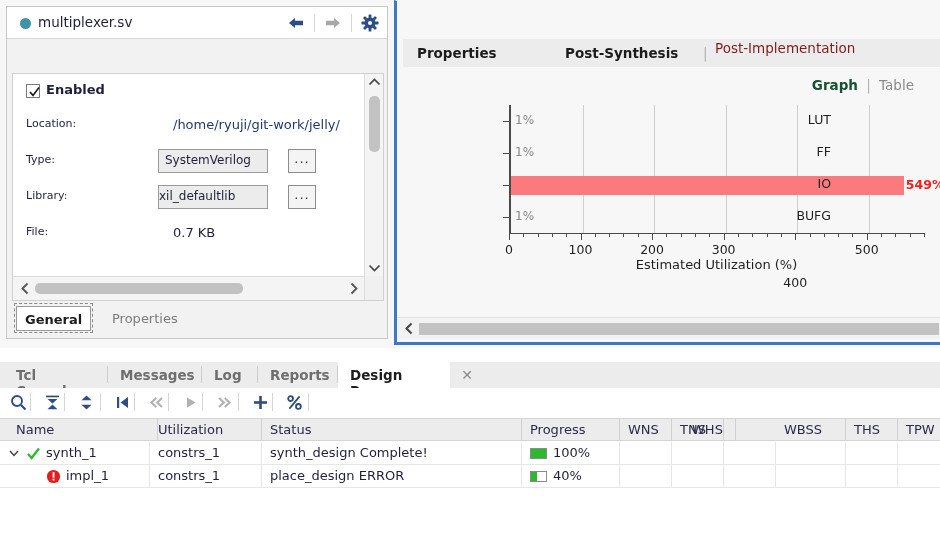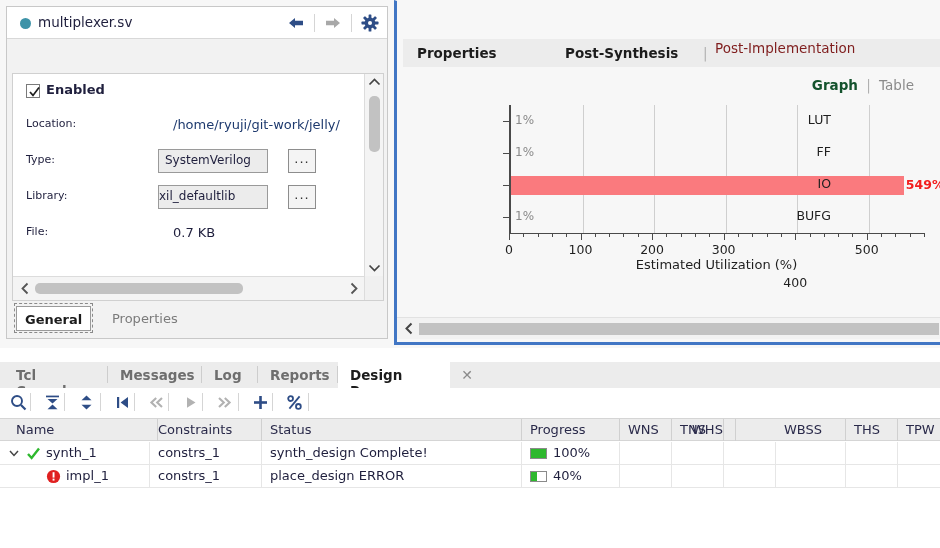--- a/index.html
+++ b/index.html
@@ -446,21 +446,21 @@
             <circle cx="12.4" cy="12.4" r="2.4" fill="none" stroke="#2e4d86" stroke-width="1.8"></circle>
             <path d="M13.6 2.4 L3.4 14.6" stroke="#2e4d86" stroke-width="1.8"></path>
           </svg>
         </div>
         <div class="tbsep" style="left: 308px;"></div>
       </div>
 
     <div id="runs-table">
       <div id="thead">
           <div class="th" style="left: 8px; width: 150px;"><span>Name</span><div class="cdiv"></div></div>
-          <div class="th" style="left: 150px; width: 112px;"><span>Constraints</span><div class="cdiv"></div></div>
+          <div class="th" style="left: 150px; width: 112px;"><span>Utilization</span><div class="cdiv"></div></div>
           <div class="th" style="left: 262px; width: 260px;"><span>Status</span><div class="cdiv"></div></div>
           <div class="th" style="left: 522px; width: 98px;"><span>Progress</span><div class="cdiv"></div></div>
           <div class="th" style="left: 620px; width: 52px;"><span>WNS</span><div class="cdiv"></div></div>
           <div class="th" style="left: 672px; width: 52px;"><span>TNS</span><div class="cdiv"></div></div>
           <div class="th" style="left: 684px; width: 52px;"><span>WHS</span><div class="cdiv"></div></div>
           <div class="th" style="left: 776px; width: 70px;"><span>WBSS</span><div class="cdiv"></div></div>
           <div class="th" style="left: 846px; width: 52px;"><span>THS</span><div class="cdiv"></div></div>
           <div class="th" style="left: 898px; width: 52px;"><span>TPW</span></div>
         </div>
     <div class="trow" style="top: 24px;">

